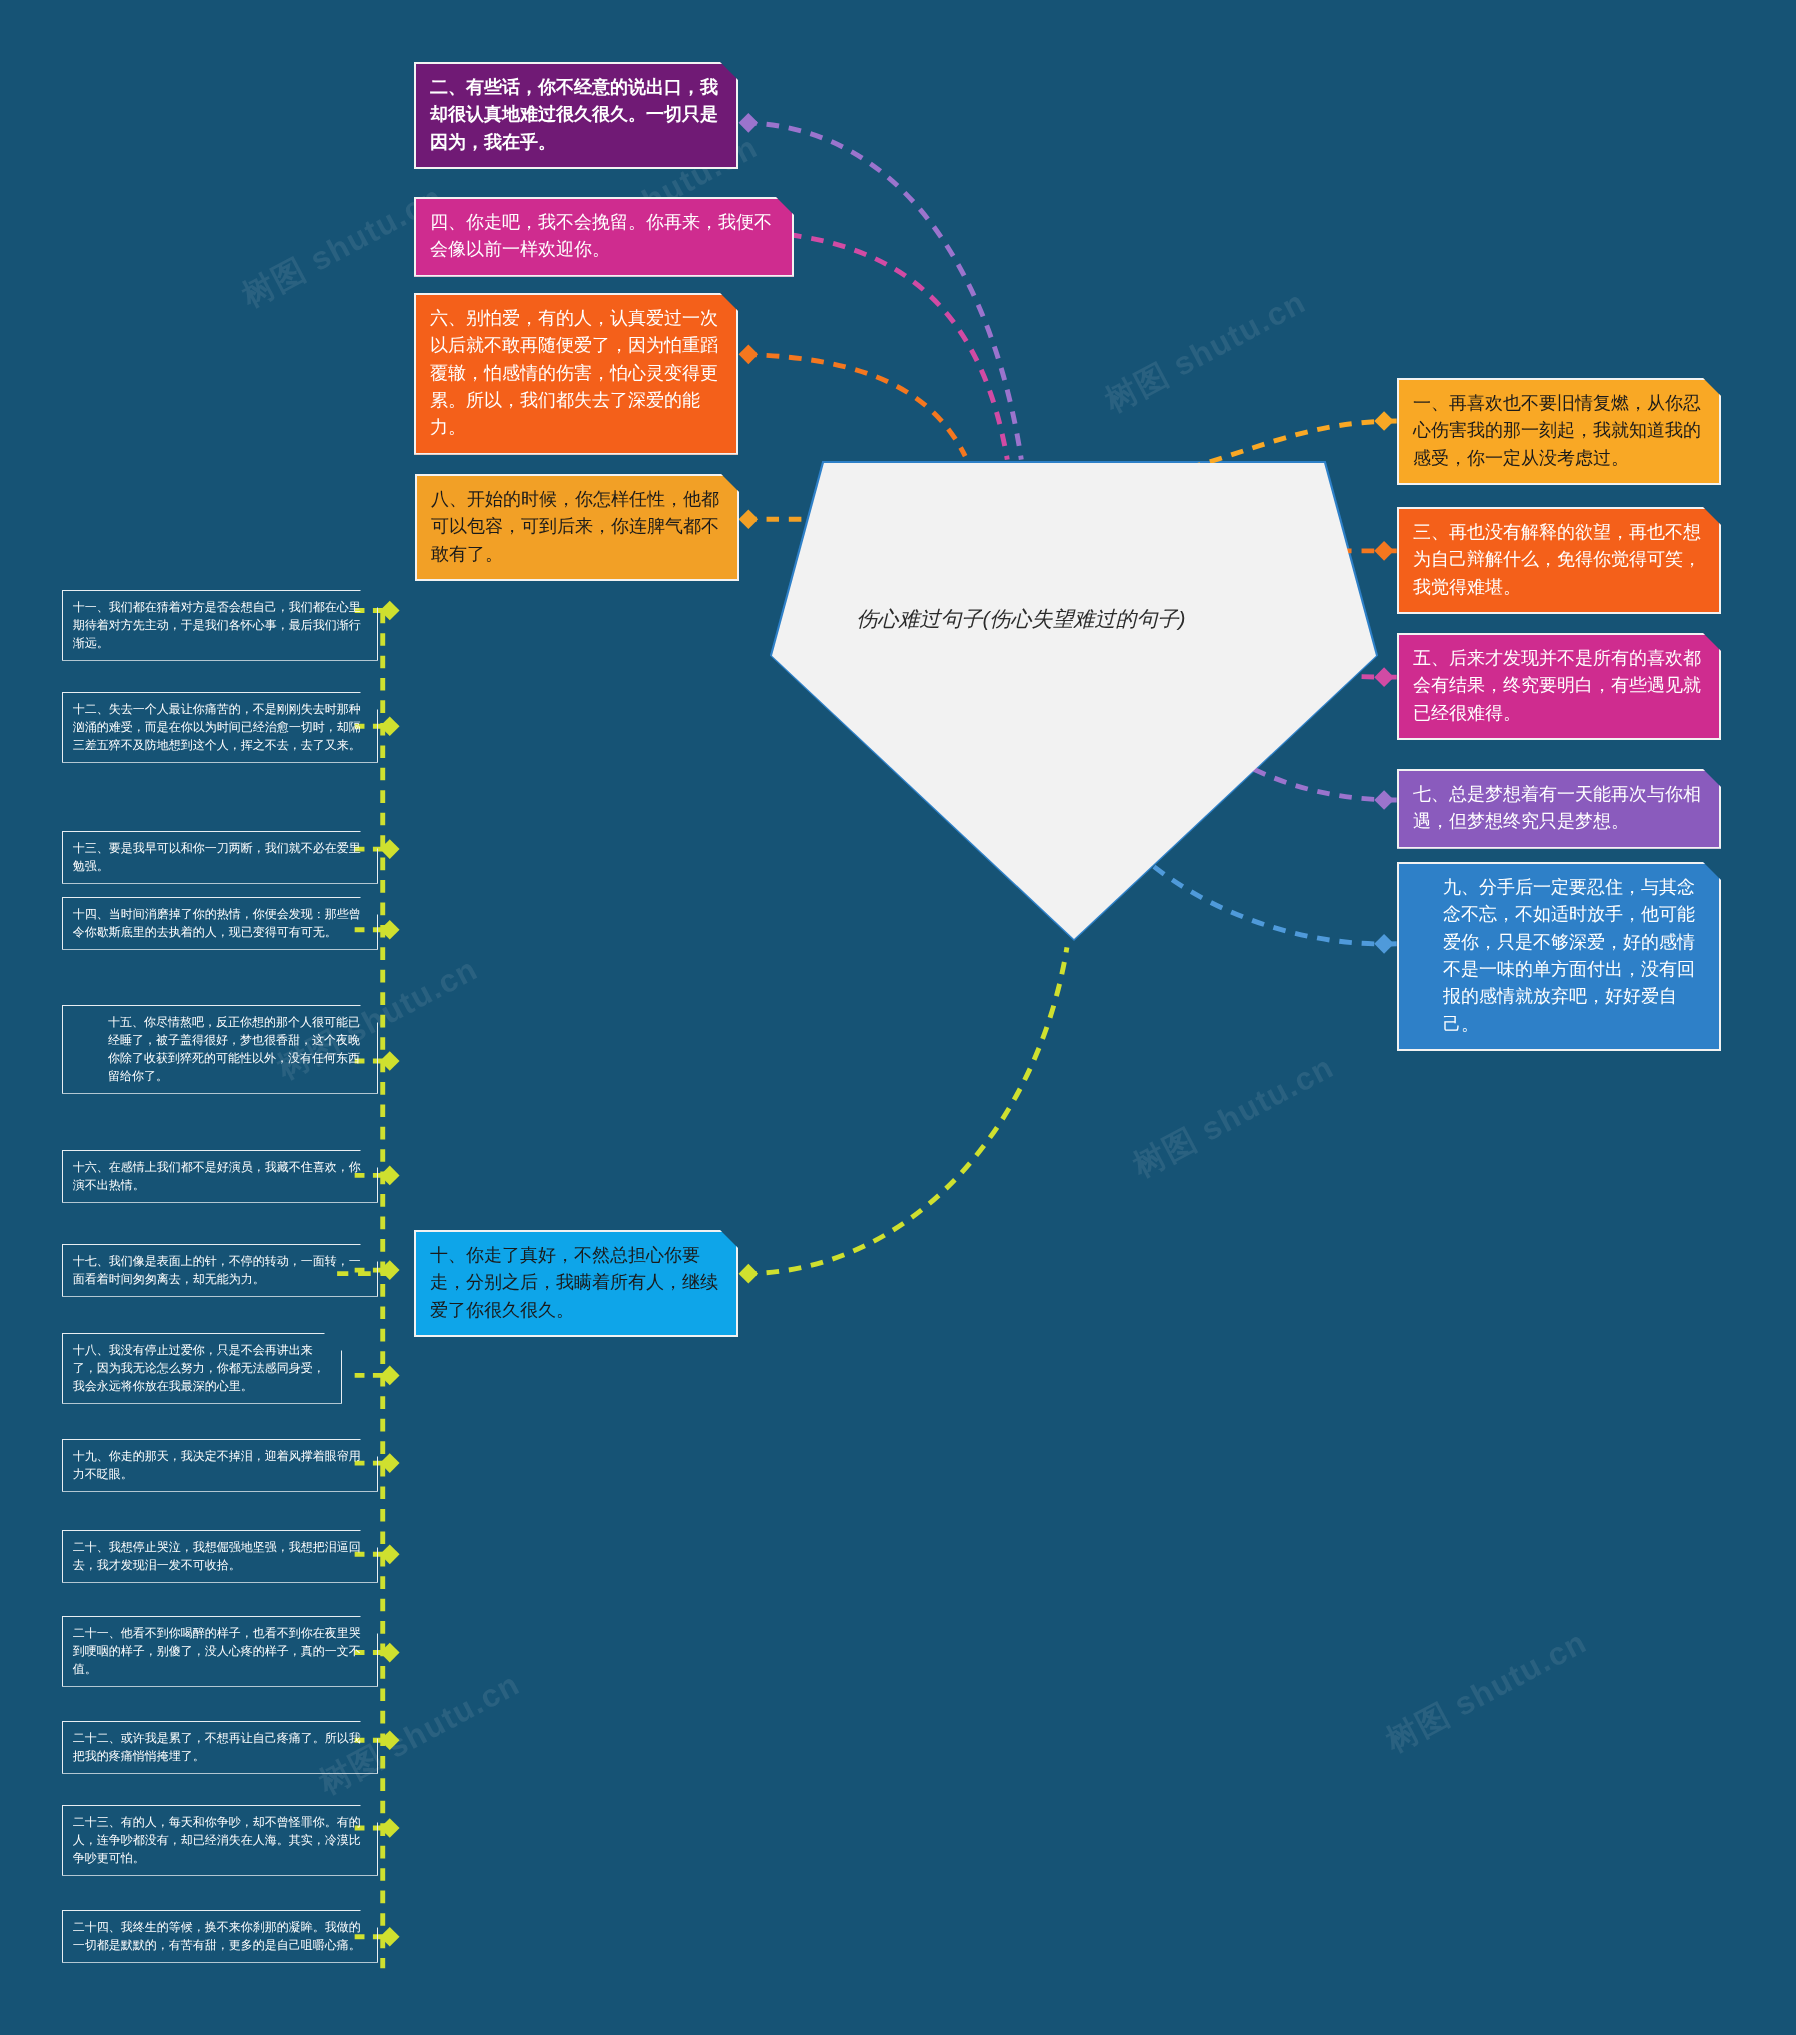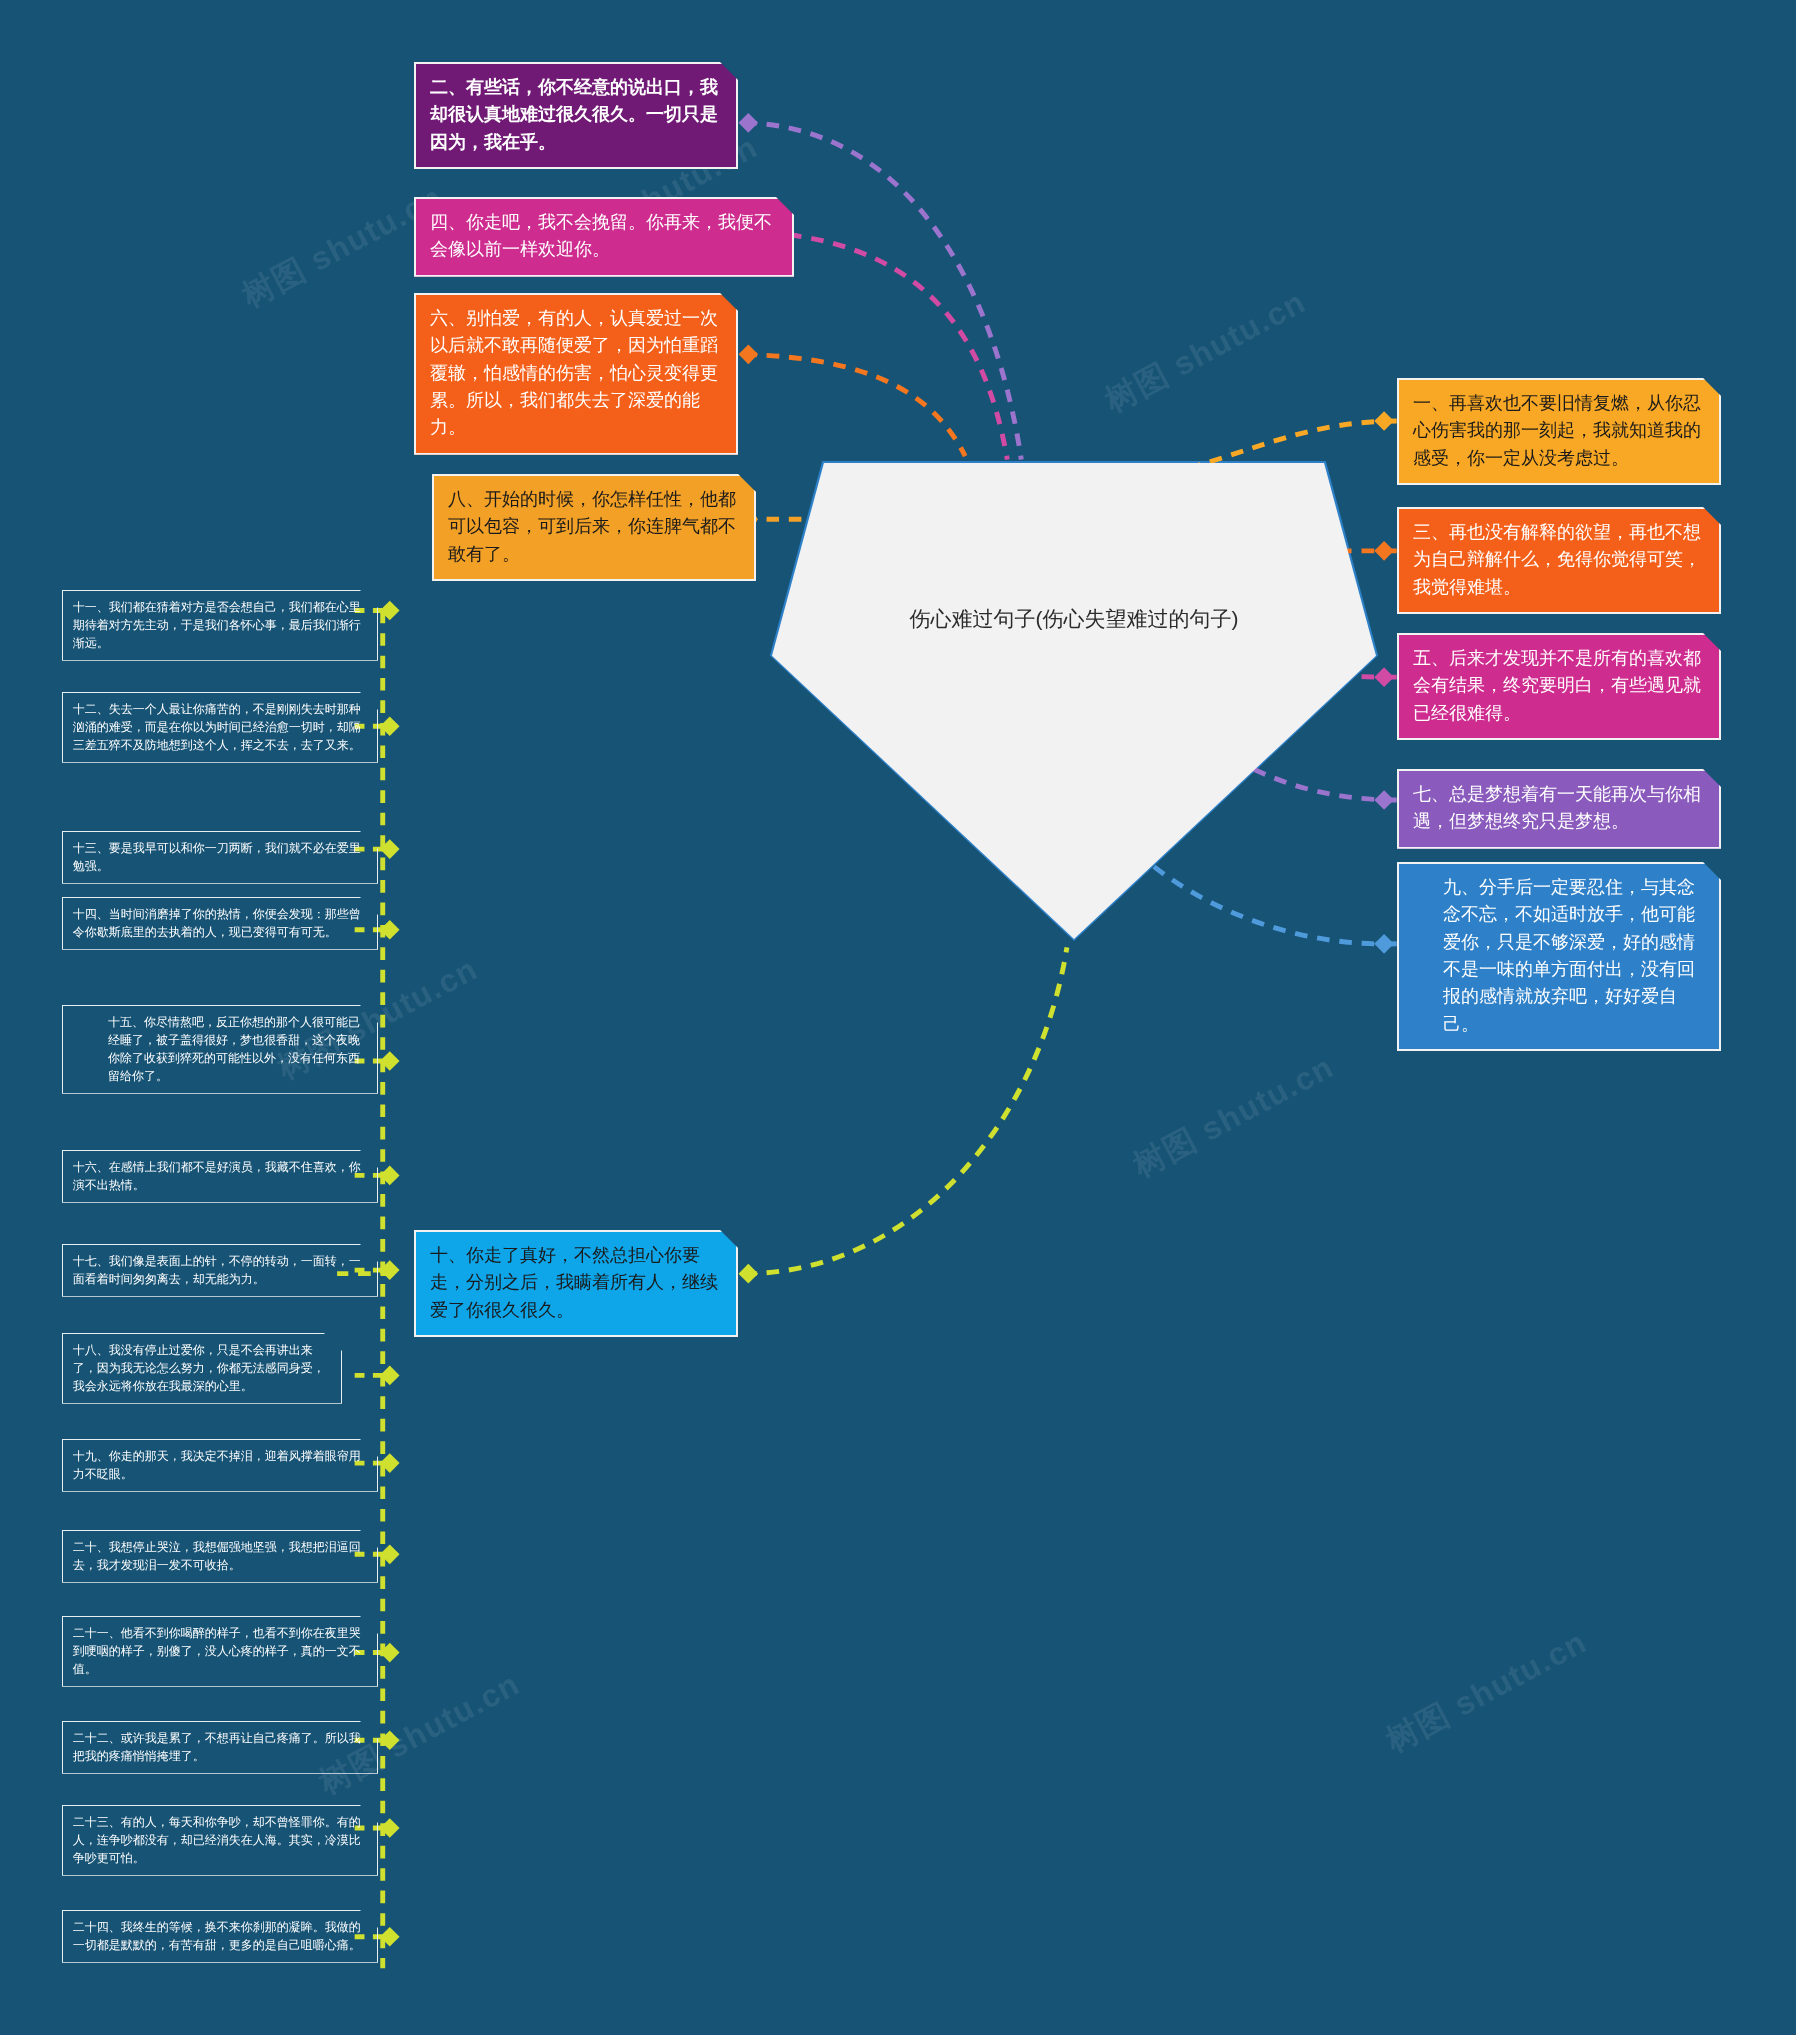--- a/index.html
+++ b/index.html
@@ -69,21 +69,21 @@
   }
   #center .shape-edge{
     position:absolute;inset:-2.1px;
     background:#2e80c8;
     -webkit-clip-path:polygon(8.6% 0%, 91.4% 0%, 100% 40.5%, 50% 100%, 0% 40.5%);
     clip-path:polygon(8.6% 0%, 91.4% 0%, 100% 40.5%, 50% 100%, 0% 40.5%);
     z-index:-1;
   }
   #center .label{
     position:absolute;left:14%;top:140px;width:72%;
-    text-align:center;color:#2b2b2b;font-size:21px;line-height:1.5;
+    text-align:left;color:#2b2b2b;font-size:21px;line-height:1.5;font-style:italic;
   }
 </style>
 </head>
 <body>
 
 <div id="canvas">
 
   <div class="wm" style="left:232px;top:225px;">树图 shutu.cn</div>
   <div class="wm" style="left:547px;top:175px;">树图 shutu.cn</div>
   <div class="wm" style="left:1095px;top:330px;">树图 shutu.cn</div>
@@ -164,21 +164,21 @@
   </div>
 
   <div class="node n-magenta fs-26" style="left:414px;top:197px;width:380px;">
     <span class="txt">四、你走吧，我不会挽留。你再来，我便不会像以前一样欢迎你。</span>
   </div>
 
   <div class="node n-deeporange fs-26" style="left:414px;top:293px;width:324px;">
     <span class="txt">六、别怕爱，有的人，认真爱过一次以后就不敢再随便爱了，因为怕重蹈覆辙，怕感情的伤害，怕心灵变得更累。所以，我们都失去了深爱的能力。</span>
   </div>
 
-  <div class="node n-amber fs-26" style="left:432px;top:474px;width:324px;">
+  <div class="node n-amber fs-26" style="left:415px;top:474px;width:324px;">
     <span class="txt">八、开始的时候，你怎样任性，他都可以包容，可到后来，你连脾气都不敢有了。</span>
   </div>
 
   <div class="node n-lime fs-26" style="left:414px;top:1230px;width:324px;">
     <span class="txt">十、你走了真好，不然总担心你要走，分别之后，我瞒着所有人，继续爱了你很久很久。</span>
   </div>
 
   <div class="node n-gold fs-26" style="left:1397px;top:378px;width:324px;">
     <span class="txt">一、再喜欢也不要旧情复燃，从你忍心伤害我的那一刻起，我就知道我的感受，你一定从没考虑过。</span>
   </div>

